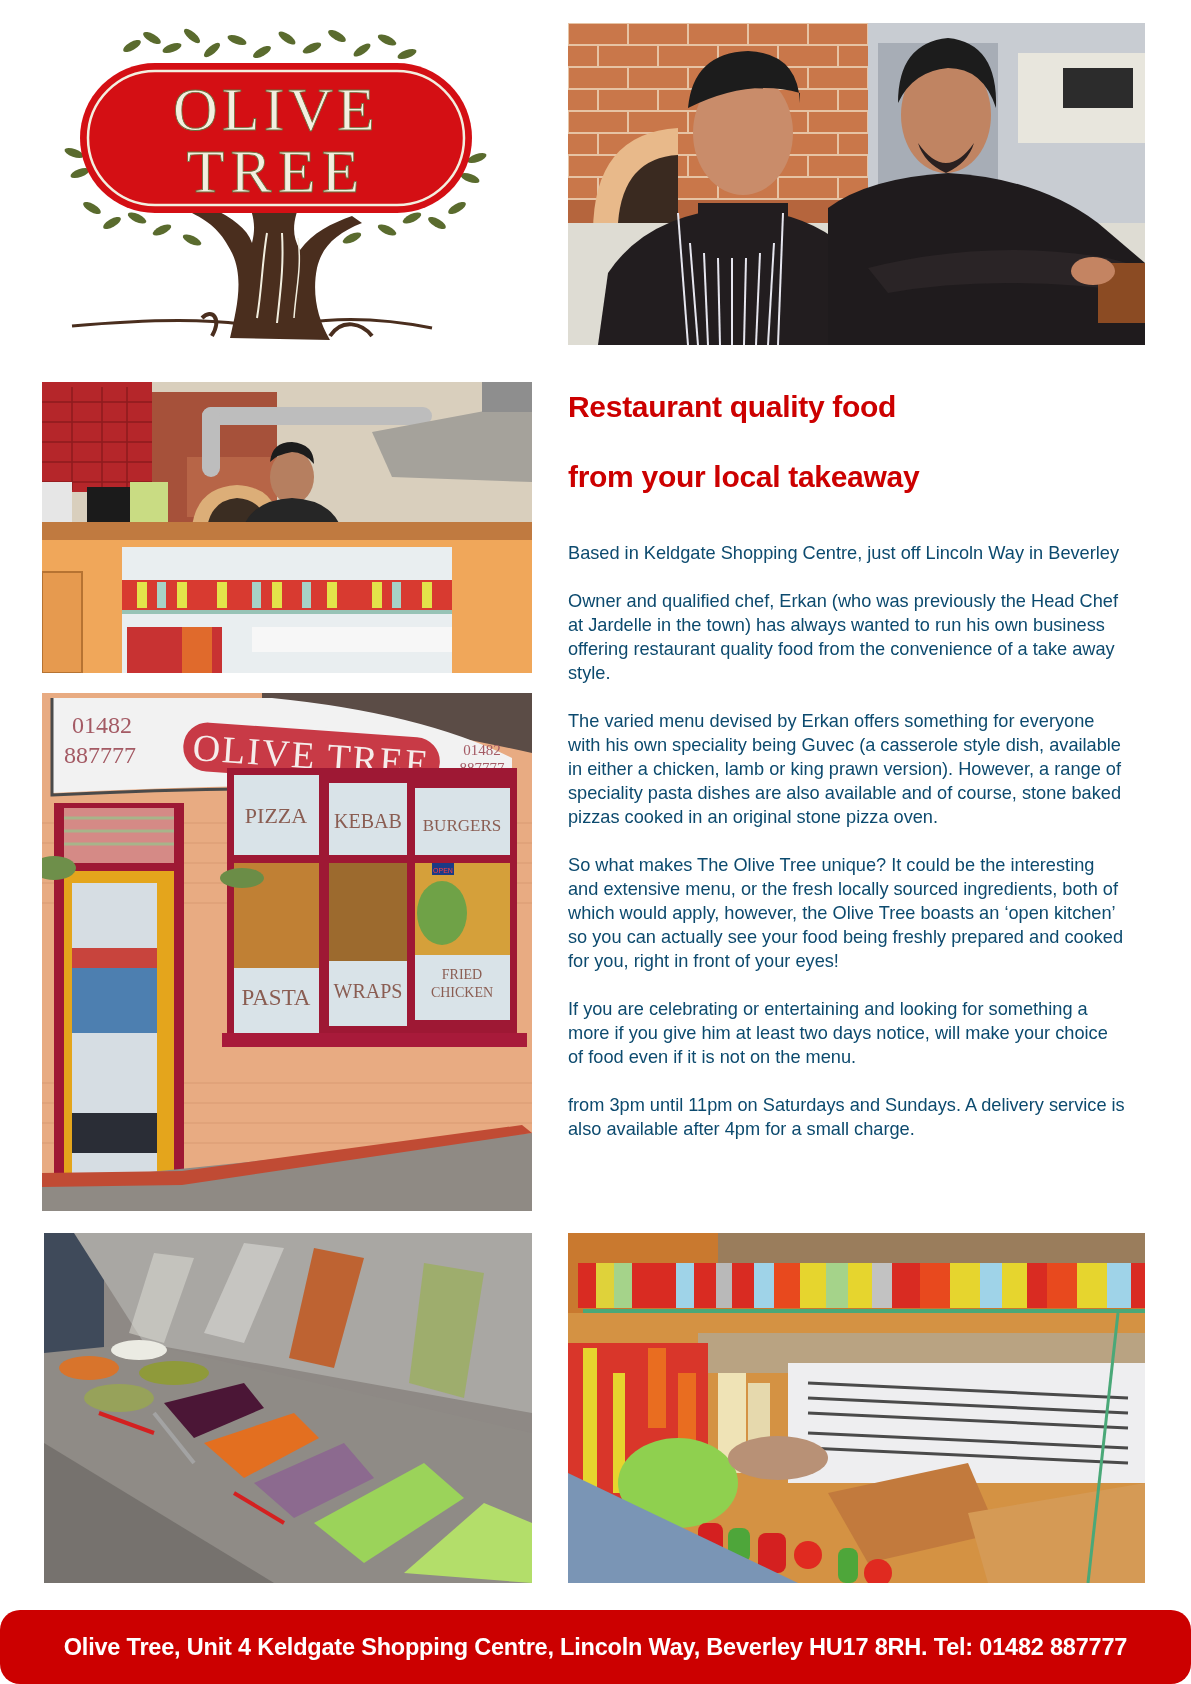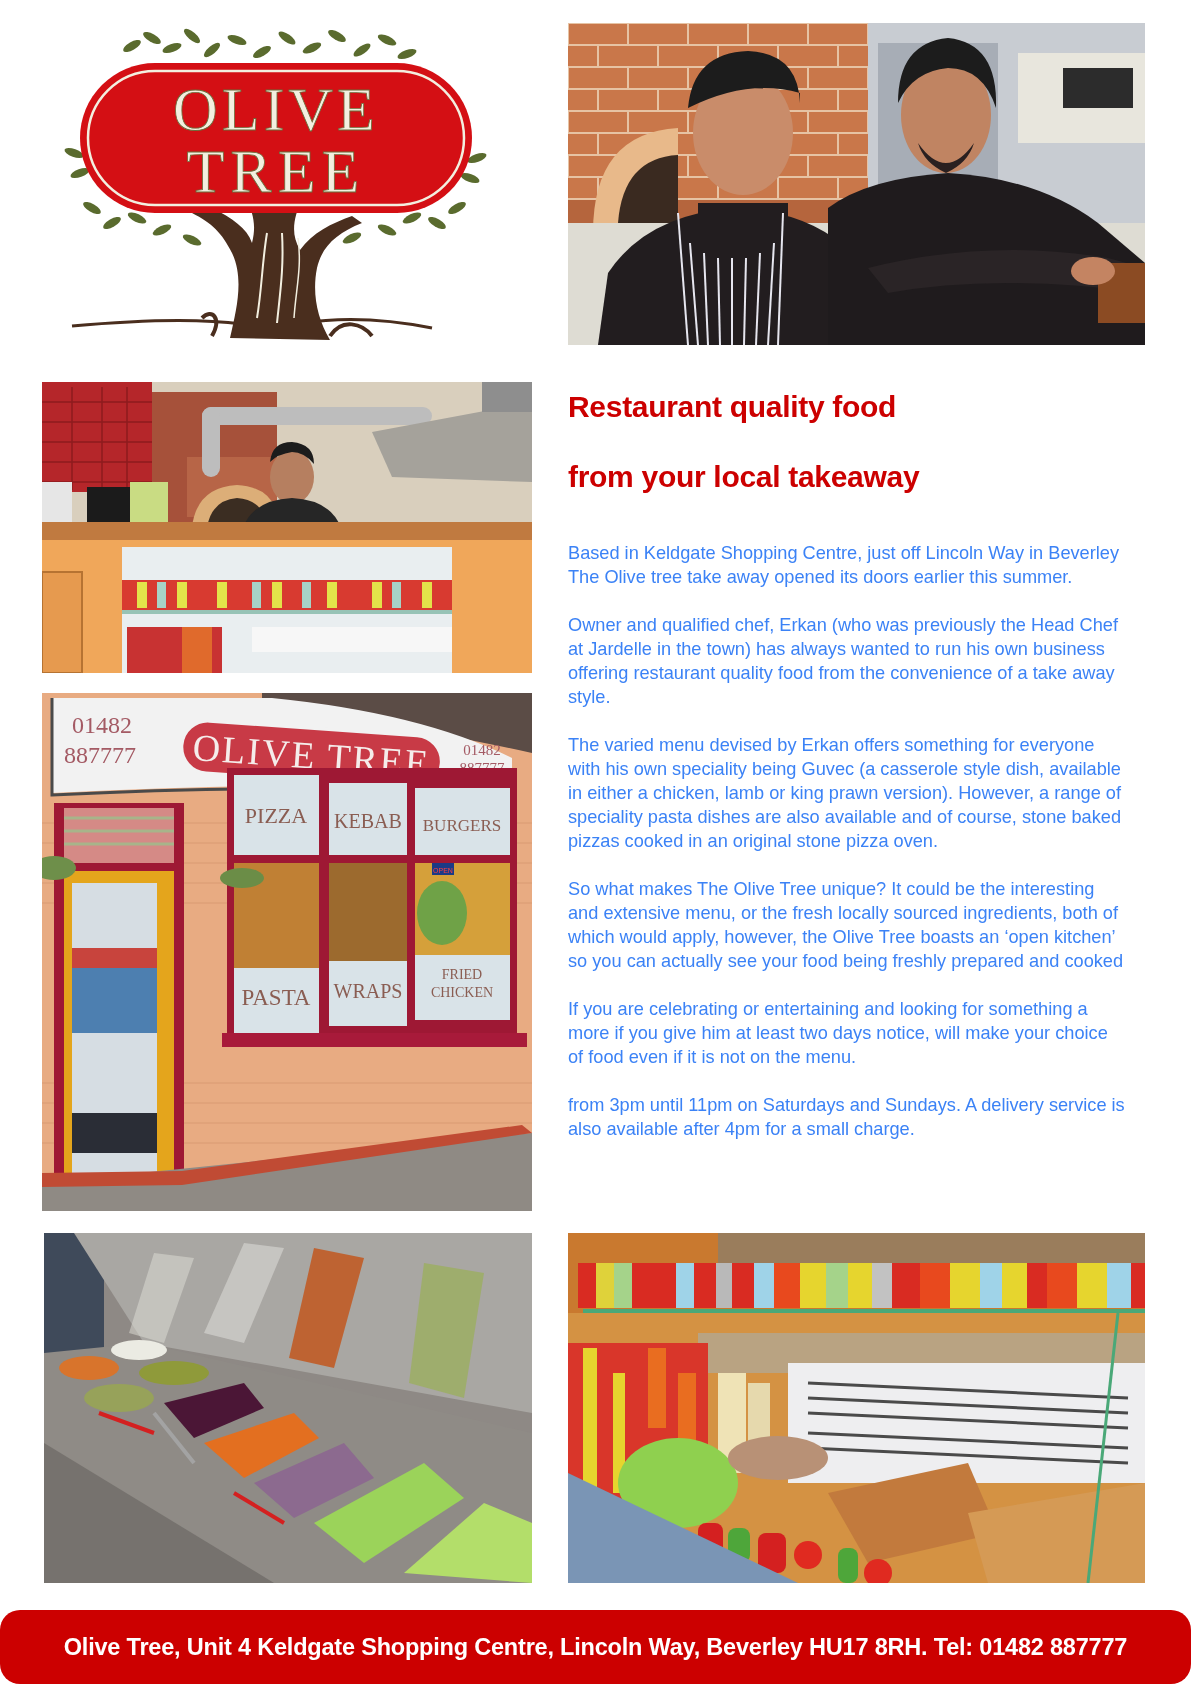--- a/index.html
+++ b/index.html
@@ -18,21 +18,21 @@
   #headline {
     left: 568px; top: 372px; width: 600px;
     color: #cc0000; font-weight: bold; font-size: 30px; line-height: 70px; letter-spacing: -0.3px;
     font-family: "Liberation Sans", "DejaVu Sans", sans-serif;
   }
   #headline div { white-space: nowrap; }
 
   
   #body-text {
     left: 568px; top: 541px; width: 580px;
-    font-size: 18.2px; line-height: 24px; color: #3b82f6;
+    font-size: 18.2px; line-height: 24px; color: #0c4a6e;
     font-family: "Liberation Sans", "DejaVu Sans", sans-serif;
   }
   #body-text p { margin: 0 0 24px 0; }
   #body-text .ln { display: block; white-space: nowrap; }
 
   
   #footer {
     left: 0; top: 1610px; width: 1191px; height: 74px; background: #cc0000;
     display: flex; align-items: center; justify-content: center; border-radius: 20px;
   }
@@ -318,40 +318,40 @@
     <ellipse cx="200" cy="185" rx="22" ry="10" fill="#6b8d47"></ellipse>
 
     <path d="M0 490 L490 440 L490 518 L0 518 Z" fill="#8f8a84"></path>
     <path d="M0 480 L140 478 L480 432 L490 440 L140 492 L0 494 Z" fill="#c04b34"></path>
   </svg>
 </div>
 
 <div id="body-text" class="abs">
   <p>
     <span class="ln">Based in Keldgate Shopping Centre, just off Lincoln Way in Beverley</span>
-    <span class="ln">The Olive tree take away opened its doors earlier this summer.</span>
   </p>
   <p>
     <span class="ln">Owner and qualified chef, Erkan  (who was previously the Head Chef</span>
     <span class="ln">at Jardelle in the town) has always wanted to run his own business</span>
     <span class="ln">offering restaurant quality food from the convenience of a take away</span>
     <span class="ln">style.</span>
   </p>
   <p>
     <span class="ln">The varied menu devised by Erkan offers something for everyone</span>
     <span class="ln">with his own speciality being Guvec (a casserole style dish, available</span>
     <span class="ln">in either a chicken, lamb or king prawn version). However, a range of</span>
     <span class="ln">speciality pasta dishes are also available and of course, stone baked</span>
     <span class="ln">pizzas cooked in an original stone pizza oven.</span>
   </p>
   <p>
     <span class="ln">So what makes The Olive Tree unique? It could be the interesting</span>
     <span class="ln">and extensive menu, or the fresh locally sourced ingredients, both of</span>
     <span class="ln">which would apply, however, the Olive Tree boasts an ‘open kitchen’</span>
     <span class="ln">so you can actually see your food being freshly prepared and cooked</span>
+    <span class="ln">for you, right in front of your eyes!</span>
   </p>
   <p>
     <span class="ln">If you are celebrating or entertaining and looking for something a</span>
     <span class="ln">more if you give him at least two days notice, will make your choice</span>
     <span class="ln">of food even if it is not on the menu.</span>
   </p>
   <p>
     <span class="ln">from 3pm until 11pm on Saturdays and Sundays. A delivery service is</span>
     <span class="ln">also available after 4pm for a small charge.</span>
   </p>

